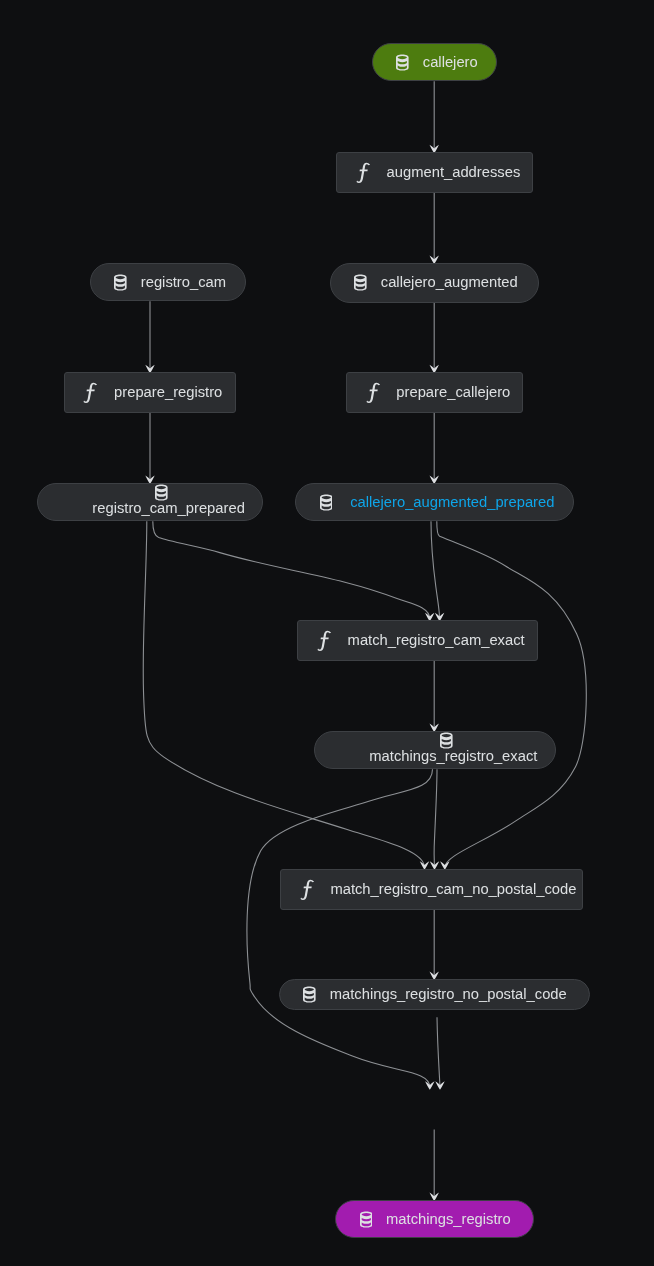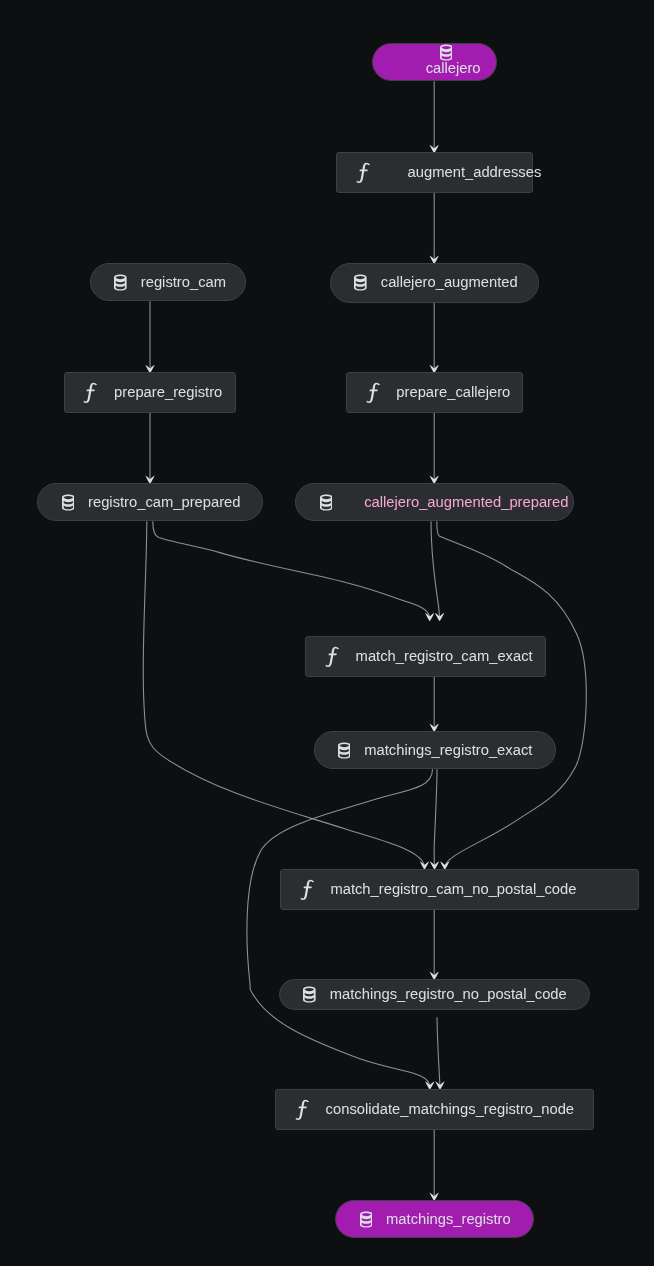--- a/index.html
+++ b/index.html
@@ -78,29 +78,29 @@
       </g>
       <g>
         <path d="M437.0,1017.2 C437.5,1046.1 439.0,1067.5 440.0,1087.3" fill="none" stroke="#8d9094" stroke-width="1.1"></path>
         <path d="M435.3,1081.3 Q438.026,1082.8 440,1084.8999999999999 Q441.974,1082.8 444.7,1081.3 Q441.88,1087.25 440,1089.8 Q438.12,1087.25 435.3,1081.3 Z" fill="#dcdee1"></path>
       </g>
       <g>
         <path d="M434.2,1129.5 L434.2,1198.5" fill="none" stroke="#8d9094" stroke-width="1.1"></path>
         <path d="M429.5,1192.55 Q432.226,1194.05 434.2,1196.1499999999999 Q436.174,1194.05 438.9,1192.55 Q436.08,1198.5 434.2,1201.05 Q432.32,1198.5 429.5,1192.55 Z" fill="#dcdee1"></path>
       </g>
     </svg>
-<div class="node data" style="left: 372px; top: 42.75px; width: 125px; height: 38.5px; background: #a21caf; border-color: rgb(61, 64, 68); padding-left: 23.4px; flex-direction: column;">
+<div class="node data" style="left: 372px; top: 42.75px; width: 125px; height: 38.5px; background: #4d7c0f; border-color: rgb(61, 64, 68); padding-left: 23.4px;">
       <span class="ico">
         <svg viewBox="0 0 28 36" width="12.6" height="17" xmlns="http://www.w3.org/2000/svg">
           <path fill="#dde0e2" fill-rule="evenodd" d="M14 0C9.9 0 6.3 0.7 3.7 1.9 1.3 3 0 4.6 0 6.5v23c0 1.9 1.3 3.5 3.7 4.6C6.3 35.3 9.9 36 14 36s7.7-.7 10.3-1.9c2.4-1.1 3.7-2.7 3.7-4.6v-23c0-1.9-1.3-3.5-3.7-4.6C21.7.7 18.1 0 14 0Zm10.2 14.6a14 14 0 0 1-2.4 1.2c-2.1 1-4.8 1.5-7.8 1.5s-5.7-.5-7.8-1.5a14 14 0 0 1-2.4-1.2v3.9c.1.4.9 1.3 2.9 2.2 1.8.8 4.4 1.3 7.3 1.3s5.5-.5 7.3-1.3c2-.9 2.8-1.8 2.9-2.2v-3.9Zm0 10.3a14 14 0 0 1-2.4 1.2c-2.1 1-4.8 1.5-7.8 1.5s-5.7-.5-7.8-1.5a14 14 0 0 1-2.4-1.2v4.6c.1.4.9 1.3 2.9 2.2 1.8.8 4.4 1.3 7.3 1.3s5.5-.5 7.3-1.3c2-.9 2.8-1.8 2.9-2.2v-4.6ZM14 3.6c2.9 0 5.5.5 7.3 1.3 2 .9 2.8 1.8 2.9 2.2-.1.4-.9 1.3-2.9 2.2-1.8.8-4.4 1.3-7.3 1.3s-5.5-.5-7.3-1.3C4.7 8.4 3.9 7.5 3.8 7.1c.1-.4.9-1.3 2.9-2.2C8.5 4.1 11.1 3.6 14 3.6Z"></path>
         </svg>
       </span>
       <span class="lbl" style="color: rgb(221, 224, 226); margin-left: 13.8px;">callejero</span>
     </div>
-    <div class="node task" style="left: 336px; top: 152px; width: 197px; height: 41px; background: rgb(43, 45, 48); border-color: rgb(61, 64, 68); padding-left: 17.8px; gap: 21px;">
+    <div class="node task" style="left: 336px; top: 152px; width: 197px; height: 41px; background: rgb(43, 45, 48); border-color: rgb(61, 64, 68); padding-left: 17.8px;">
       <span class="ico">
         <svg viewBox="-1 0 17 24" width="16.5" height="21" xmlns="http://www.w3.org/2000/svg">
           <path fill="#dde0e2" d="M15.4 3.1C14.2 1.6 12.6 0.8 11.2 0.8 9.0 0.8 7.6 2.3 7.1 5.2L6.5 8.6 3.6 8.6 3.3 10.6 6.15 10.6 4.6 19.1C4.2 21.3 3.3 22.3 2.3 22.3 1.5 22.3 0.9 21.9 0.4 21.2L-0.2 22.9C0.6 23.6 1.5 23.9 2.6 23.9 5.0 23.9 6.5 22.3 7.1 19.1L8.65 10.6 12.3 10.6 12.6 8.6 9.0 8.6 9.6 5.2C9.9 3.3 10.5 2.5 11.4 2.5 12.2 2.5 12.9 2.9 13.6 3.8Z"></path>
         </svg>
       </span>
       <span class="lbl" style="color: rgb(221, 224, 226); margin-left: 15.3px;">augment_addresses</span>
     </div>
     <div class="node data" style="left: 90px; top: 262.75px; width: 155.7px; height: 38.5px; background: rgb(43, 45, 48); border-color: rgb(61, 64, 68); padding-left: 23.4px;">
       <span class="ico">
         <svg viewBox="0 0 28 36" width="12.6" height="17" xmlns="http://www.w3.org/2000/svg">
@@ -126,76 +126,68 @@
       <span class="lbl" style="color: rgb(221, 224, 226); margin-left: 15.3px;">prepare_callejero</span>
     </div>
     <div class="node task" style="left: 63.5px; top: 372px; width: 172.5px; height: 41px; background: rgb(43, 45, 48); border-color: rgb(61, 64, 68); padding-left: 17.8px;">
       <span class="ico">
         <svg viewBox="-1 0 17 24" width="16.5" height="21" xmlns="http://www.w3.org/2000/svg">
           <path fill="#dde0e2" d="M15.4 3.1C14.2 1.6 12.6 0.8 11.2 0.8 9.0 0.8 7.6 2.3 7.1 5.2L6.5 8.6 3.6 8.6 3.3 10.6 6.15 10.6 4.6 19.1C4.2 21.3 3.3 22.3 2.3 22.3 1.5 22.3 0.9 21.9 0.4 21.2L-0.2 22.9C0.6 23.6 1.5 23.9 2.6 23.9 5.0 23.9 6.5 22.3 7.1 19.1L8.65 10.6 12.3 10.6 12.6 8.6 9.0 8.6 9.6 5.2C9.9 3.3 10.5 2.5 11.4 2.5 12.2 2.5 12.9 2.9 13.6 3.8Z"></path>
         </svg>
       </span>
       <span class="lbl" style="color: rgb(221, 224, 226); margin-left: 15.3px;">prepare_registro</span>
     </div>
-    <div class="node data" style="left: 37.25px; top: 482.75px; width: 225.5px; height: 38.5px; background: rgb(43, 45, 48); border-color: rgb(61, 64, 68); padding-left: 23.4px;">
+    <div class="node data" style="left: 37.25px; top: 482.75px; width: 225.5px; height: 38.5px; background: rgb(43, 45, 48); border-color: rgb(61, 64, 68); padding-left: 23.4px; flex-direction: column;">
       <span class="ico">
         <svg viewBox="0 0 28 36" width="12.6" height="17" xmlns="http://www.w3.org/2000/svg">
           <path fill="#dde0e2" fill-rule="evenodd" d="M14 0C9.9 0 6.3 0.7 3.7 1.9 1.3 3 0 4.6 0 6.5v23c0 1.9 1.3 3.5 3.7 4.6C6.3 35.3 9.9 36 14 36s7.7-.7 10.3-1.9c2.4-1.1 3.7-2.7 3.7-4.6v-23c0-1.9-1.3-3.5-3.7-4.6C21.7.7 18.1 0 14 0Zm10.2 14.6a14 14 0 0 1-2.4 1.2c-2.1 1-4.8 1.5-7.8 1.5s-5.7-.5-7.8-1.5a14 14 0 0 1-2.4-1.2v3.9c.1.4.9 1.3 2.9 2.2 1.8.8 4.4 1.3 7.3 1.3s5.5-.5 7.3-1.3c2-.9 2.8-1.8 2.9-2.2v-3.9Zm0 10.3a14 14 0 0 1-2.4 1.2c-2.1 1-4.8 1.5-7.8 1.5s-5.7-.5-7.8-1.5a14 14 0 0 1-2.4-1.2v4.6c.1.4.9 1.3 2.9 2.2 1.8.8 4.4 1.3 7.3 1.3s5.5-.5 7.3-1.3c2-.9 2.8-1.8 2.9-2.2v-4.6ZM14 3.6c2.9 0 5.5.5 7.3 1.3 2 .9 2.8 1.8 2.9 2.2-.1.4-.9 1.3-2.9 2.2-1.8.8-4.4 1.3-7.3 1.3s-5.5-.5-7.3-1.3C4.7 8.4 3.9 7.5 3.8 7.1c.1-.4.9-1.3 2.9-2.2C8.5 4.1 11.1 3.6 14 3.6Z"></path>
         </svg>
       </span>
       <span class="lbl" style="color: rgb(221, 224, 226); margin-left: 13.8px;">registro_cam_prepared</span>
     </div>
     <div class="node data" style="left: 295.25px; top: 482.75px; width: 278.5px; height: 38.5px; background: rgb(43, 45, 48); border-color: rgb(61, 64, 68); padding-left: 23.4px;">
       <span class="ico">
         <svg viewBox="0 0 28 36" width="12.6" height="17" xmlns="http://www.w3.org/2000/svg">
           <path fill="#dde0e2" fill-rule="evenodd" d="M14 0C9.9 0 6.3 0.7 3.7 1.9 1.3 3 0 4.6 0 6.5v23c0 1.9 1.3 3.5 3.7 4.6C6.3 35.3 9.9 36 14 36s7.7-.7 10.3-1.9c2.4-1.1 3.7-2.7 3.7-4.6v-23c0-1.9-1.3-3.5-3.7-4.6C21.7.7 18.1 0 14 0Zm10.2 14.6a14 14 0 0 1-2.4 1.2c-2.1 1-4.8 1.5-7.8 1.5s-5.7-.5-7.8-1.5a14 14 0 0 1-2.4-1.2v3.9c.1.4.9 1.3 2.9 2.2 1.8.8 4.4 1.3 7.3 1.3s5.5-.5 7.3-1.3c2-.9 2.8-1.8 2.9-2.2v-3.9Zm0 10.3a14 14 0 0 1-2.4 1.2c-2.1 1-4.8 1.5-7.8 1.5s-5.7-.5-7.8-1.5a14 14 0 0 1-2.4-1.2v4.6c.1.4.9 1.3 2.9 2.2 1.8.8 4.4 1.3 7.3 1.3s5.5-.5 7.3-1.3c2-.9 2.8-1.8 2.9-2.2v-4.6ZM14 3.6c2.9 0 5.5.5 7.3 1.3 2 .9 2.8 1.8 2.9 2.2-.1.4-.9 1.3-2.9 2.2-1.8.8-4.4 1.3-7.3 1.3s-5.5-.5-7.3-1.3C4.7 8.4 3.9 7.5 3.8 7.1c.1-.4.9-1.3 2.9-2.2C8.5 4.1 11.1 3.6 14 3.6Z"></path>
         </svg>
       </span>
-      <span class="lbl" style="color: #f9a8d4; margin-left: 32px;">callejero_augmented_prepared</span>
+      <span class="lbl" style="color: #0ea5e9; margin-left: 18px;">callejero_augmented_prepared</span>
     </div>
-    <div class="node task" style="left: 305px; top: 620px; width: 240.5px; height: 41px; background: rgb(43, 45, 48); border-color: rgb(61, 64, 68); padding-left: 17.8px; margin-top: 16px;">
+    <div class="node task" style="left: 297px; top: 620px; width: 240.5px; height: 41px; background: rgb(43, 45, 48); border-color: rgb(61, 64, 68); padding-left: 17.8px;">
       <span class="ico">
         <svg viewBox="-1 0 17 24" width="16.5" height="21" xmlns="http://www.w3.org/2000/svg">
           <path fill="#dde0e2" d="M15.4 3.1C14.2 1.6 12.6 0.8 11.2 0.8 9.0 0.8 7.6 2.3 7.1 5.2L6.5 8.6 3.6 8.6 3.3 10.6 6.15 10.6 4.6 19.1C4.2 21.3 3.3 22.3 2.3 22.3 1.5 22.3 0.9 21.9 0.4 21.2L-0.2 22.9C0.6 23.6 1.5 23.9 2.6 23.9 5.0 23.9 6.5 22.3 7.1 19.1L8.65 10.6 12.3 10.6 12.6 8.6 9.0 8.6 9.6 5.2C9.9 3.3 10.5 2.5 11.4 2.5 12.2 2.5 12.9 2.9 13.6 3.8Z"></path>
         </svg>
       </span>
       <span class="lbl" style="color: rgb(221, 224, 226); margin-left: 15.3px;">match_registro_cam_exact</span>
     </div>
-    <div class="node data" style="left: 313.5px; top: 730.75px; width: 242.5px; height: 38.5px; background: rgb(43, 45, 48); border-color: rgb(61, 64, 68); padding-left: 23.4px;">
+    <div class="node data" style="left: 313.5px; top: 730.75px; width: 242.5px; height: 38.5px; background: rgb(43, 45, 48); border-color: rgb(61, 64, 68); padding-left: 23.4px; flex-direction: column;">
       <span class="ico">
         <svg viewBox="0 0 28 36" width="12.6" height="17" xmlns="http://www.w3.org/2000/svg">
           <path fill="#dde0e2" fill-rule="evenodd" d="M14 0C9.9 0 6.3 0.7 3.7 1.9 1.3 3 0 4.6 0 6.5v23c0 1.9 1.3 3.5 3.7 4.6C6.3 35.3 9.9 36 14 36s7.7-.7 10.3-1.9c2.4-1.1 3.7-2.7 3.7-4.6v-23c0-1.9-1.3-3.5-3.7-4.6C21.7.7 18.1 0 14 0Zm10.2 14.6a14 14 0 0 1-2.4 1.2c-2.1 1-4.8 1.5-7.8 1.5s-5.7-.5-7.8-1.5a14 14 0 0 1-2.4-1.2v3.9c.1.4.9 1.3 2.9 2.2 1.8.8 4.4 1.3 7.3 1.3s5.5-.5 7.3-1.3c2-.9 2.8-1.8 2.9-2.2v-3.9Zm0 10.3a14 14 0 0 1-2.4 1.2c-2.1 1-4.8 1.5-7.8 1.5s-5.7-.5-7.8-1.5a14 14 0 0 1-2.4-1.2v4.6c.1.4.9 1.3 2.9 2.2 1.8.8 4.4 1.3 7.3 1.3s5.5-.5 7.3-1.3c2-.9 2.8-1.8 2.9-2.2v-4.6ZM14 3.6c2.9 0 5.5.5 7.3 1.3 2 .9 2.8 1.8 2.9 2.2-.1.4-.9 1.3-2.9 2.2-1.8.8-4.4 1.3-7.3 1.3s-5.5-.5-7.3-1.3C4.7 8.4 3.9 7.5 3.8 7.1c.1-.4.9-1.3 2.9-2.2C8.5 4.1 11.1 3.6 14 3.6Z"></path>
         </svg>
       </span>
       <span class="lbl" style="color: rgb(221, 224, 226); margin-left: 13.8px;">matchings_registro_exact</span>
     </div>
-    <div class="node task" style="left: 279.8px; top: 868.5px; width: 359px; height: 41px; background: rgb(43, 45, 48); border-color: rgb(61, 64, 68); padding-left: 17.8px;">
+    <div class="node task" style="left: 279.8px; top: 868.5px; width: 303px; height: 41px; background: rgb(43, 45, 48); border-color: rgb(61, 64, 68); padding-left: 17.8px;">
       <span class="ico">
         <svg viewBox="-1 0 17 24" width="16.5" height="21" xmlns="http://www.w3.org/2000/svg">
           <path fill="#dde0e2" d="M15.4 3.1C14.2 1.6 12.6 0.8 11.2 0.8 9.0 0.8 7.6 2.3 7.1 5.2L6.5 8.6 3.6 8.6 3.3 10.6 6.15 10.6 4.6 19.1C4.2 21.3 3.3 22.3 2.3 22.3 1.5 22.3 0.9 21.9 0.4 21.2L-0.2 22.9C0.6 23.6 1.5 23.9 2.6 23.9 5.0 23.9 6.5 22.3 7.1 19.1L8.65 10.6 12.3 10.6 12.6 8.6 9.0 8.6 9.6 5.2C9.9 3.3 10.5 2.5 11.4 2.5 12.2 2.5 12.9 2.9 13.6 3.8Z"></path>
         </svg>
       </span>
       <span class="lbl" style="color: rgb(221, 224, 226); margin-left: 15.3px;">match_registro_cam_no_postal_code</span>
     </div>
     <div class="node data" style="left: 279px; top: 978.75px; width: 311px; height: 31px; background: rgb(43, 45, 48); border-color: rgb(61, 64, 68); padding-left: 23.4px;">
       <span class="ico">
         <svg viewBox="0 0 28 36" width="12.6" height="17" xmlns="http://www.w3.org/2000/svg">
           <path fill="#dde0e2" fill-rule="evenodd" d="M14 0C9.9 0 6.3 0.7 3.7 1.9 1.3 3 0 4.6 0 6.5v23c0 1.9 1.3 3.5 3.7 4.6C6.3 35.3 9.9 36 14 36s7.7-.7 10.3-1.9c2.4-1.1 3.7-2.7 3.7-4.6v-23c0-1.9-1.3-3.5-3.7-4.6C21.7.7 18.1 0 14 0Zm10.2 14.6a14 14 0 0 1-2.4 1.2c-2.1 1-4.8 1.5-7.8 1.5s-5.7-.5-7.8-1.5a14 14 0 0 1-2.4-1.2v3.9c.1.4.9 1.3 2.9 2.2 1.8.8 4.4 1.3 7.3 1.3s5.5-.5 7.3-1.3c2-.9 2.8-1.8 2.9-2.2v-3.9Zm0 10.3a14 14 0 0 1-2.4 1.2c-2.1 1-4.8 1.5-7.8 1.5s-5.7-.5-7.8-1.5a14 14 0 0 1-2.4-1.2v4.6c.1.4.9 1.3 2.9 2.2 1.8.8 4.4 1.3 7.3 1.3s5.5-.5 7.3-1.3c2-.9 2.8-1.8 2.9-2.2v-4.6ZM14 3.6c2.9 0 5.5.5 7.3 1.3 2 .9 2.8 1.8 2.9 2.2-.1.4-.9 1.3-2.9 2.2-1.8.8-4.4 1.3-7.3 1.3s-5.5-.5-7.3-1.3C4.7 8.4 3.9 7.5 3.8 7.1c.1-.4.9-1.3 2.9-2.2C8.5 4.1 11.1 3.6 14 3.6Z"></path>
         </svg>
       </span>
       <span class="lbl" style="color: rgb(221, 224, 226); margin-left: 13.8px;">matchings_registro_no_postal_code</span>
     </div>
-    <div class="node task" style="left: 275px; top: 1088.5px; width: 319px; height: 41px; background: rgb(43, 45, 48); border-color: rgb(61, 64, 68); padding-left: 17.8px;">
-      <span class="ico">
-        <svg viewBox="-1 0 17 24" width="16.5" height="21" xmlns="http://www.w3.org/2000/svg">
-          <path fill="#dde0e2" d="M15.4 3.1C14.2 1.6 12.6 0.8 11.2 0.8 9.0 0.8 7.6 2.3 7.1 5.2L6.5 8.6 3.6 8.6 3.3 10.6 6.15 10.6 4.6 19.1C4.2 21.3 3.3 22.3 2.3 22.3 1.5 22.3 0.9 21.9 0.4 21.2L-0.2 22.9C0.6 23.6 1.5 23.9 2.6 23.9 5.0 23.9 6.5 22.3 7.1 19.1L8.65 10.6 12.3 10.6 12.6 8.6 9.0 8.6 9.6 5.2C9.9 3.3 10.5 2.5 11.4 2.5 12.2 2.5 12.9 2.9 13.6 3.8Z"></path>
-        </svg>
-      </span>
-      <span class="lbl" style="color: rgb(221, 224, 226); margin-left: 15.3px;">consolidate_matchings_registro_node</span>
-    </div>
     <div class="node data" style="left: 335.3px; top: 1199.75px; width: 198.4px; height: 38.5px; background: #a21caf; border-color: rgb(61, 64, 68); padding-left: 23.4px;">
       <span class="ico">
         <svg viewBox="0 0 28 36" width="12.6" height="17" xmlns="http://www.w3.org/2000/svg">
           <path fill="#dde0e2" fill-rule="evenodd" d="M14 0C9.9 0 6.3 0.7 3.7 1.9 1.3 3 0 4.6 0 6.5v23c0 1.9 1.3 3.5 3.7 4.6C6.3 35.3 9.9 36 14 36s7.7-.7 10.3-1.9c2.4-1.1 3.7-2.7 3.7-4.6v-23c0-1.9-1.3-3.5-3.7-4.6C21.7.7 18.1 0 14 0Zm10.2 14.6a14 14 0 0 1-2.4 1.2c-2.1 1-4.8 1.5-7.8 1.5s-5.7-.5-7.8-1.5a14 14 0 0 1-2.4-1.2v3.9c.1.4.9 1.3 2.9 2.2 1.8.8 4.4 1.3 7.3 1.3s5.5-.5 7.3-1.3c2-.9 2.8-1.8 2.9-2.2v-3.9Zm0 10.3a14 14 0 0 1-2.4 1.2c-2.1 1-4.8 1.5-7.8 1.5s-5.7-.5-7.8-1.5a14 14 0 0 1-2.4-1.2v4.6c.1.4.9 1.3 2.9 2.2 1.8.8 4.4 1.3 7.3 1.3s5.5-.5 7.3-1.3c2-.9 2.8-1.8 2.9-2.2v-4.6ZM14 3.6c2.9 0 5.5.5 7.3 1.3 2 .9 2.8 1.8 2.9 2.2-.1.4-.9 1.3-2.9 2.2-1.8.8-4.4 1.3-7.3 1.3s-5.5-.5-7.3-1.3C4.7 8.4 3.9 7.5 3.8 7.1c.1-.4.9-1.3 2.9-2.2C8.5 4.1 11.1 3.6 14 3.6Z"></path>
         </svg>
       </span>
       <span class="lbl" style="color: rgb(221, 224, 226); margin-left: 13.8px;">matchings_registro</span>
     </div>
   </div>
 

